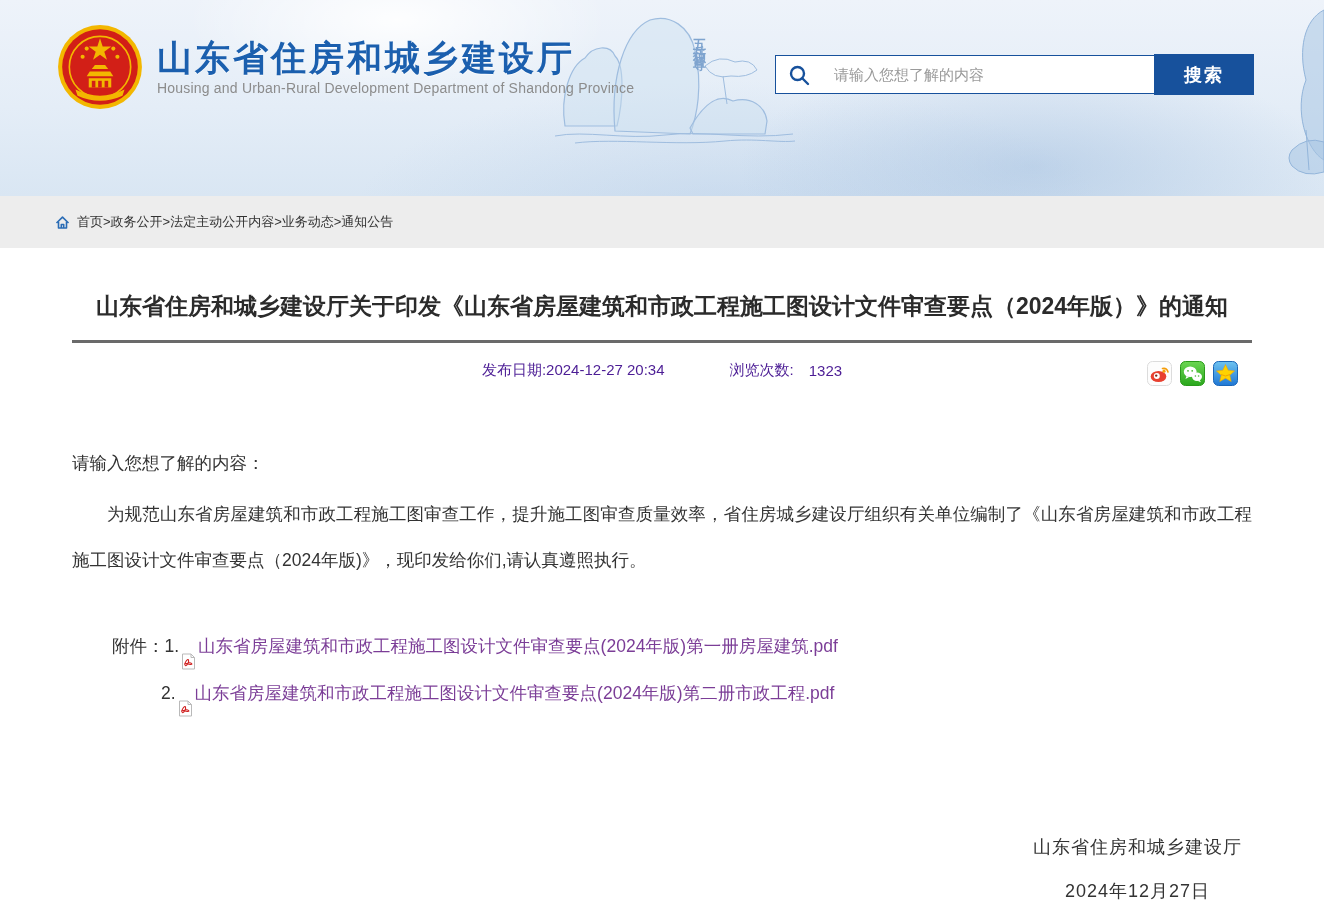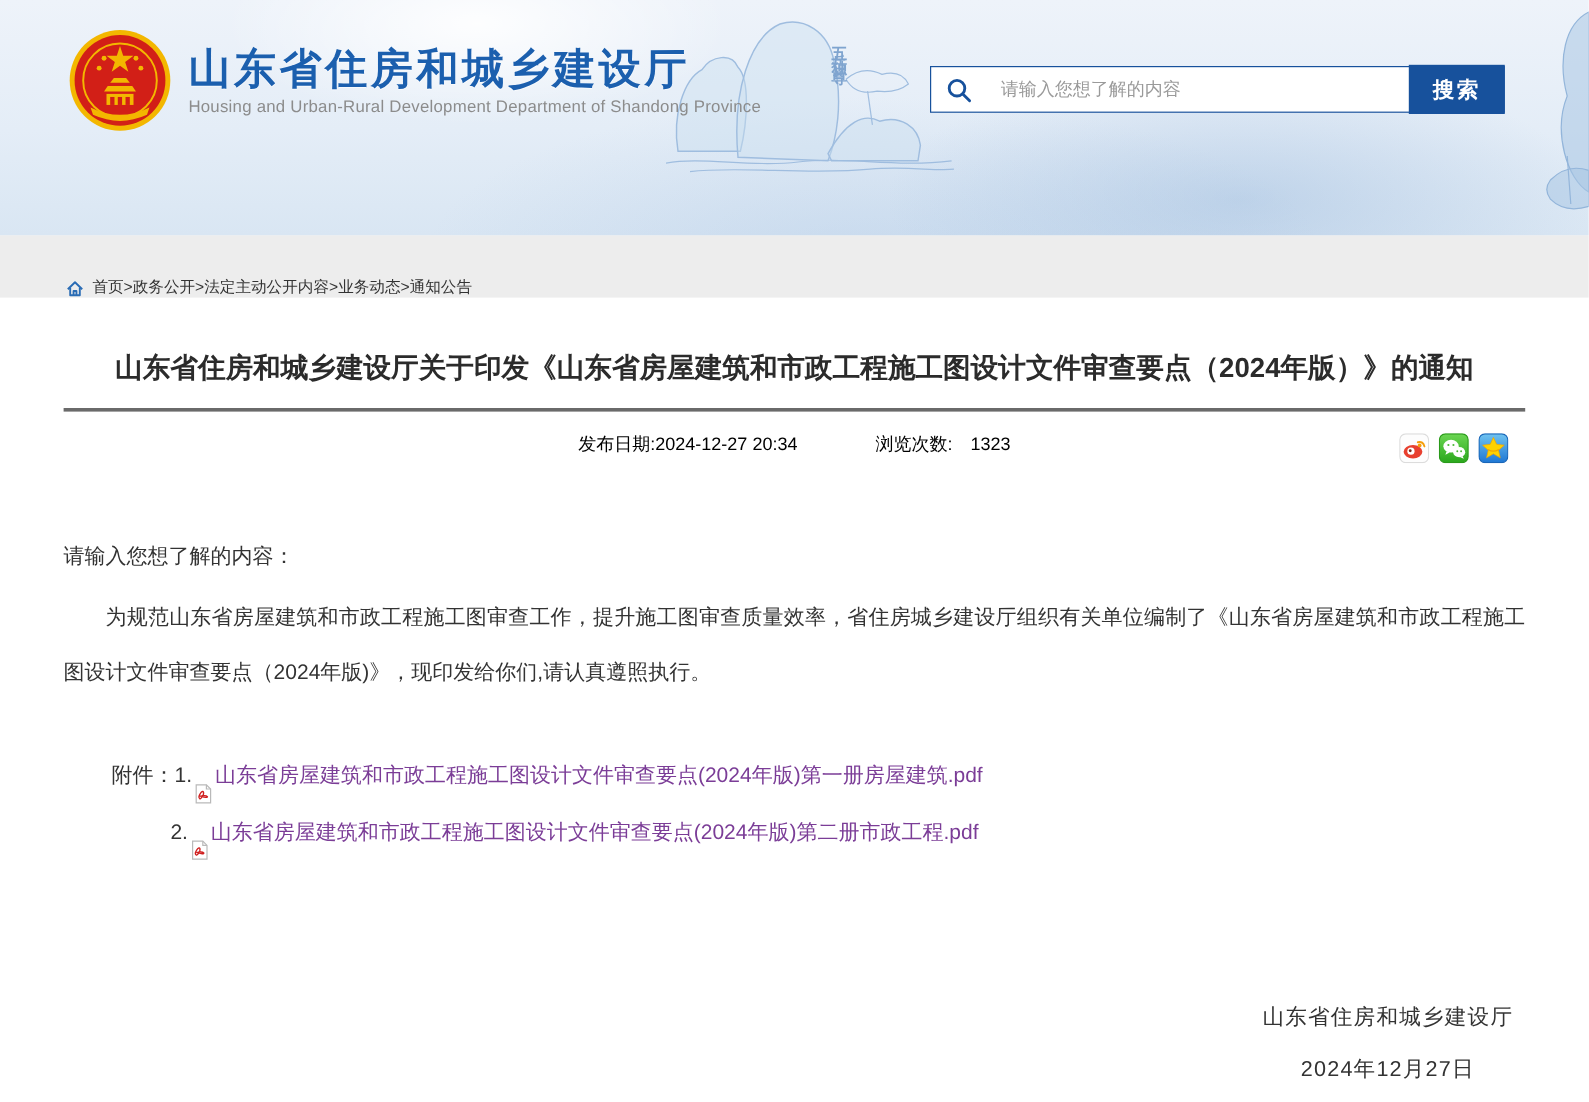--- a/index.html
+++ b/index.html
@@ -43,44 +43,44 @@
     position:absolute; left:775px; top:55px; width:479px; height:39px;
     background:#fff; border:1px solid #17519c; display:flex; align-items:center;
   }
   .search-ico{ width:46px; display:flex; justify-content:center; align-items:center; }
   .search-input{
     flex:1; border:0; outline:none; font-size:15px; color:#333;
     font-family:"Liberation Sans","DejaVu Sans",sans-serif; background:transparent; height:100%;margin-left:12px;
   }
   .search-input::placeholder{ color:#9a9a9a; }
   .search-btn{
-    width:80px; height:41px; margin:-1px -1px -1px 0;
+    width:100px; height:41px; margin:-1px -1px -1px 0;
     background:#17519c; color:#fff; font-size:18px; font-weight:bold;
     border:0; cursor:pointer; letter-spacing:2px;
     font-family:"Liberation Sans","DejaVu Sans",sans-serif;
   }
 
   
   .breadcrumb-bar{
-    height:52px; background:#ededed; display:flex; align-items:flex-end; padding:0 55px;
+    height:52px; background:#ededed; display:flex; align-items:center; padding:0 55px;
   }
   .crumb-home{ display:flex; margin-right:7px; }
   .crumb-text{ font-size:13px; color:#333; }
 
   
-  .content{ padding:0 53px; }
+  .content{ padding:0 72px; }
   .article-title{
     margin:40px auto 0; max-width:1195px; text-align:center;
     font-size:23px; font-weight:bold; color:#2b2b2b; line-height:36px;
   }
   .title-rule{ margin-top:16px; border:0; border-top:3px solid #6a6a6a; }
 
   .meta-row{ position:relative; margin-top:18px; height:28px; }
   .meta-center{
-    display:flex; justify-content:center; align-items:center; font-size:15px; color:#000000;
+    display:flex; justify-content:center; align-items:center; font-size:15px; color:#4c1d95;
   }
   .meta-date{ }
   .meta-views-label{ margin-left:65px;text-align:center; }
   .meta-views-count{ margin-left:15px; }
   .share-box{ position:absolute; right:14px; top:0; display:flex; gap:8px; }
   .share-ico{ width:25px; height:25px; display:block; cursor:pointer; }
 
   .article-body{ margin-top:56px; font-size:17.5px; color:#333; }
   .salutation{ line-height:36px; }
   .body-paragraph{ margin-top:10px; text-indent:2em; line-height:46px; text-align:justify; }

